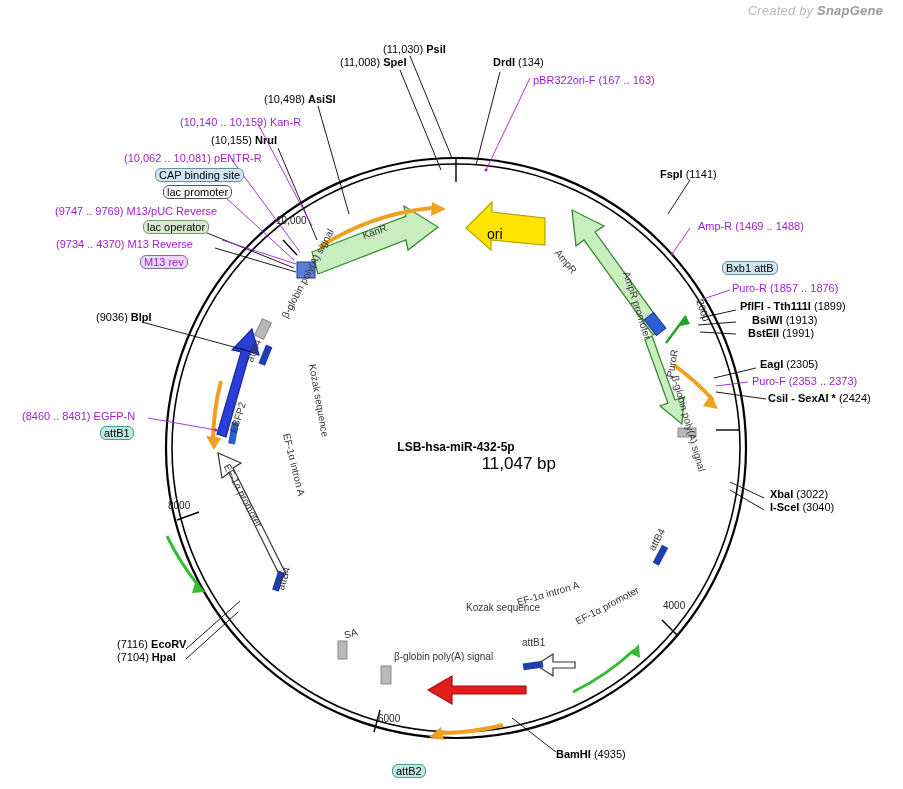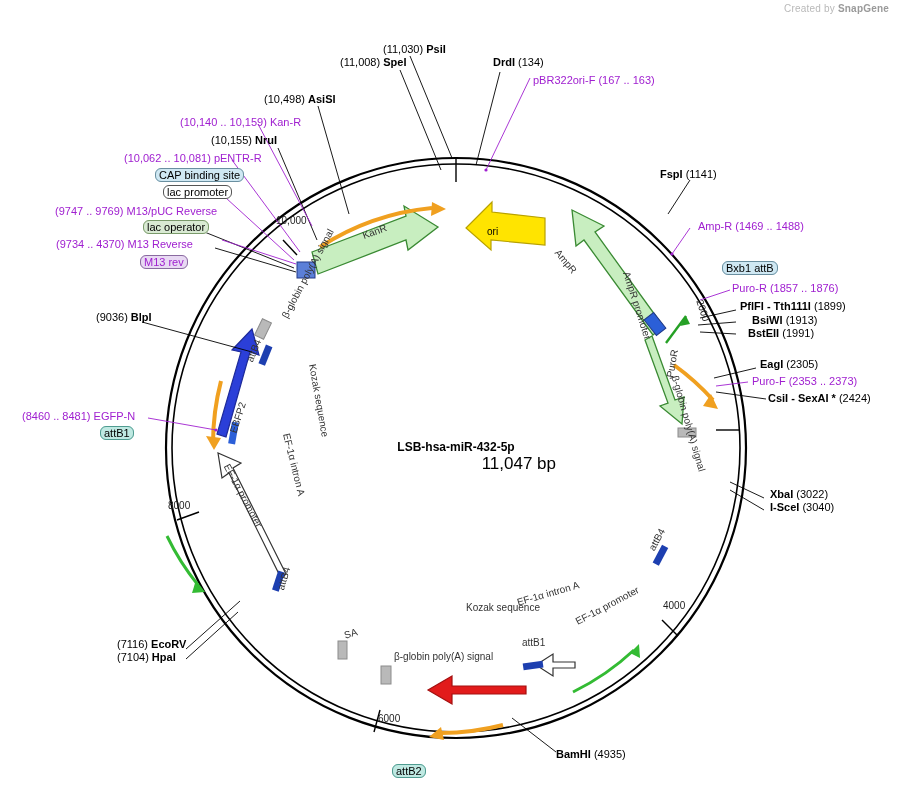--- a/index.html
+++ b/index.html
@@ -28,25 +28,26 @@
     position: absolute;
     white-space: nowrap;
     font-size: 11px;
     color: #000;
     line-height: 12px;
   }
   .bold { font-weight: bold; }
   .purple { color: #a020d0; }
   .credit {
     position: absolute;
-    right: 14px;
+    right: 20px;
     top: 3px;
-    font-size: 10px;
+    font-size: 13px;
     color: #b9b9b9;
     letter-spacing: .2px;
+    font-style: italic;
   }
   .credit b { color: #9a9a9a; font-weight: bold; }
   .boxed {
     border: 1px solid #555;
     padding: 0 3px;
     border-radius: 6px;
     background: #ffffff;
   }
   .box-cap { background: #cfe8f3; border-color: #6a8fa0; }
   .box-lacop { background: #d9ead3; border-color: #7a9a6a; }
@@ -220,21 +221,21 @@
   <div class="title" style="left:356px; top:440px; width:200px;">LSB-hsa-miR-432-5p</div>
   <div class="subtitle" style="left:356px; top:454px; width:200px;">11,047 bp</div>
 
   <div class="tickno" style="left:276px; top:215px;">10,000</div>
   <div class="tickno" style="left:692px; top:305px; transform:rotate(72deg);">2000</div>
   <div class="tickno" style="left:663px; top:600px;">4000</div>
   <div class="tickno" style="left:378px; top:713px;">6000</div>
   <div class="tickno" style="left:168px; top:500px;">8000</div>
 
   <div class="featlabel" style="left:362px; top:226px; transform:rotate(-20deg);">KanR</div>
-  <div class="featlabel" style="left:487px; top:226px; color:#000; font-size:10px;">ori</div>
+  <div class="featlabel" style="left:487px; top:226px; color:#000; font-size:14px;">ori</div>
   <div class="featlabel" style="left:552px; top:256px; transform:rotate(50deg);">AmpR</div>
   <div class="featlabel" style="left:602px; top:300px; transform:rotate(72deg);">AmpR promoter</div>
   <div class="featlabel" style="left:658px; top:358px; transform:rotate(-80deg);">PuroR</div>
   <div class="featlabel" style="left:222px; top:412px; transform:rotate(-72deg);">EBFP2</div>
   <div class="featlabel" style="left:466px; top:670px; color:#fff; font-weight:bold;">mKate2</div>
   <div class="featlabel" style="left:344px; top:628px; transform:rotate(-16deg);">SA</div>
 
   <div class="featlabel" style="left:242px; top:345px; transform:rotate(-68deg);">attB4</div>
   <div class="featlabel" style="left:272px; top:573px; transform:rotate(-74deg);">attB4</div>
   <div class="featlabel" style="left:522px; top:637px;">attB1</div>

